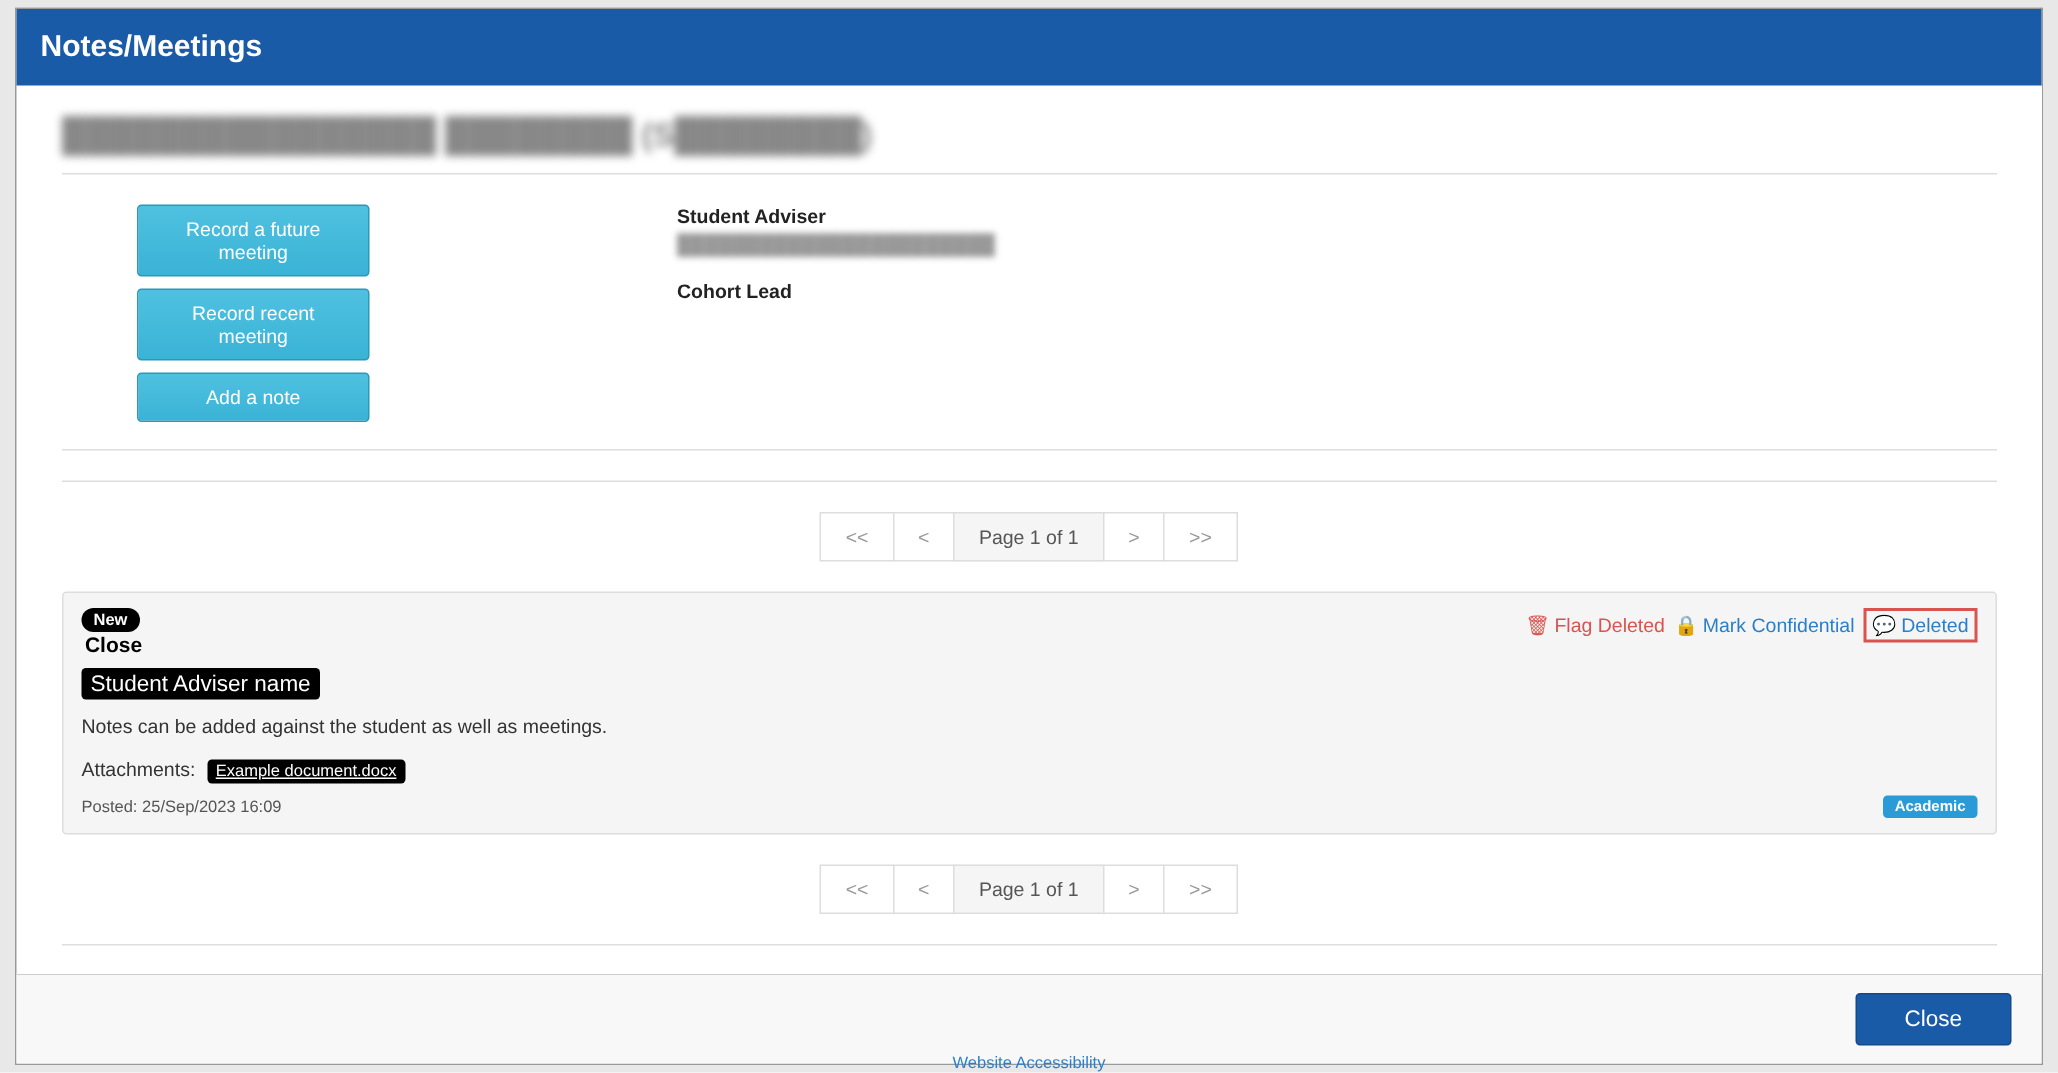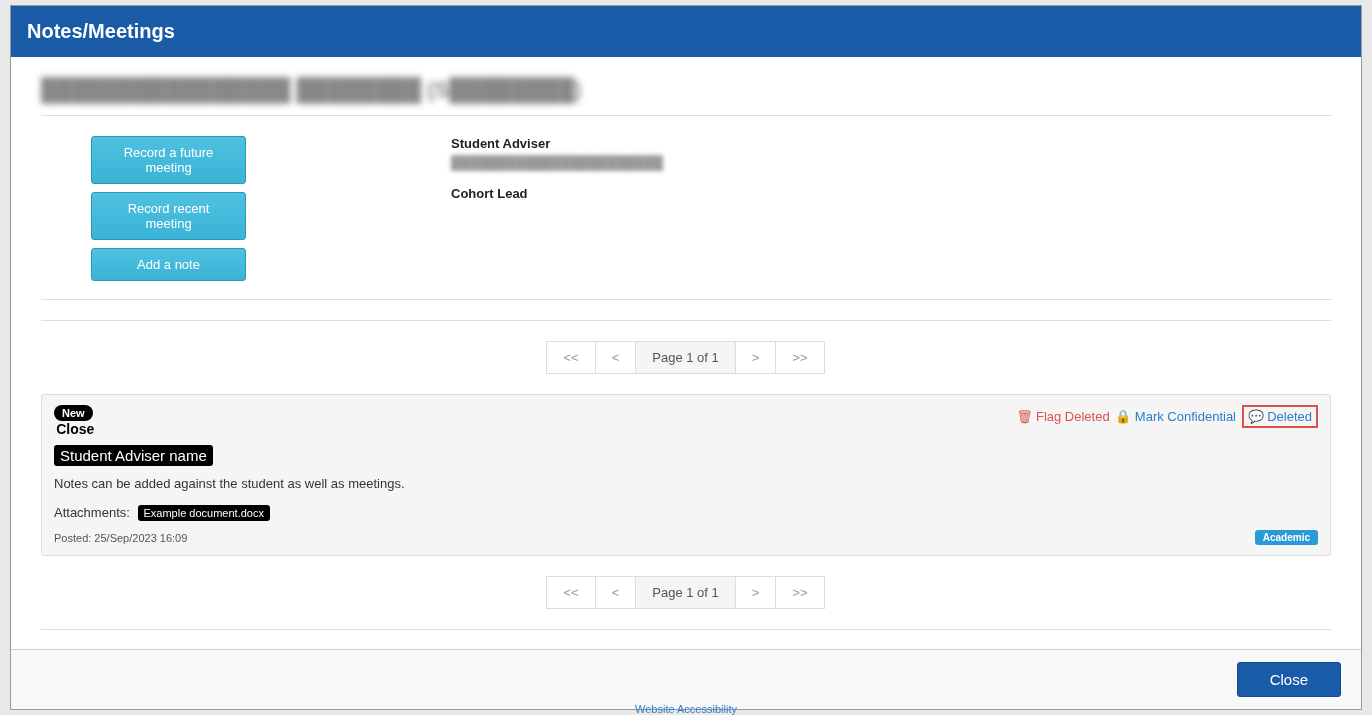--- a/index.html
+++ b/index.html
@@ -148,20 +148,21 @@
     }
     .attach-row { font-size: 13px; margin-bottom: 10px; }
     .attach-label { color: #333; }
     .attach-file {
       background: #000;
       color: #fff;
       padding: 2px 6px;
       border-radius: 3px;
       font-size: 11px;
       margin-left: 4px;
+      text-decoration: underline;
     }
     .note-footer {
       display: flex;
       justify-content: space-between;
       align-items: center;
       font-size: 11px;
       color: #555;
     }
     .badge-academic {
       background: #2b9bd8;

